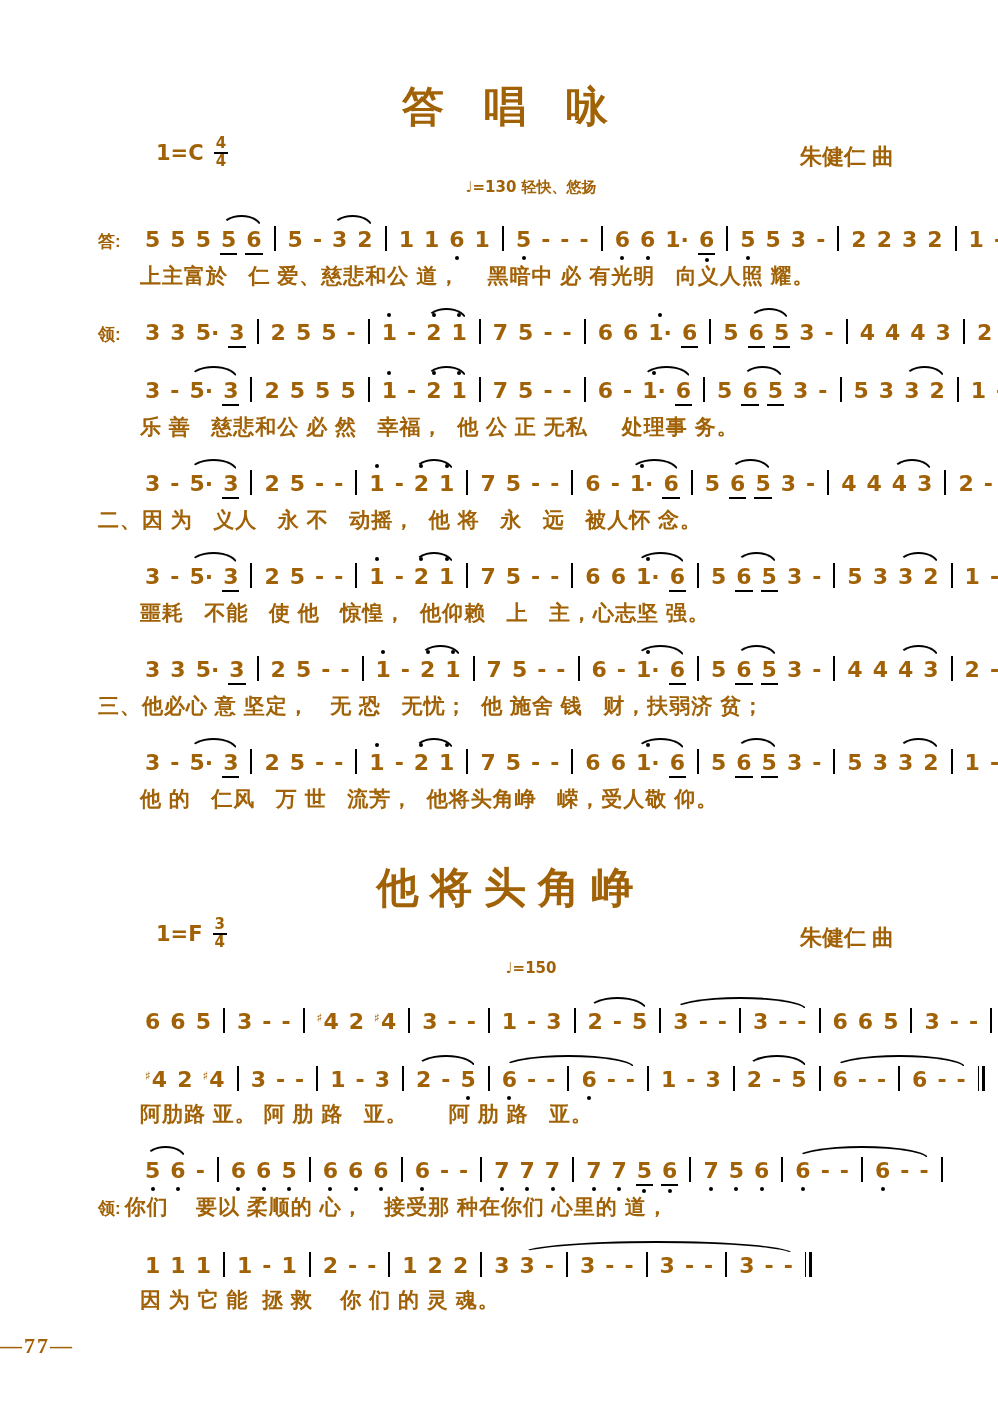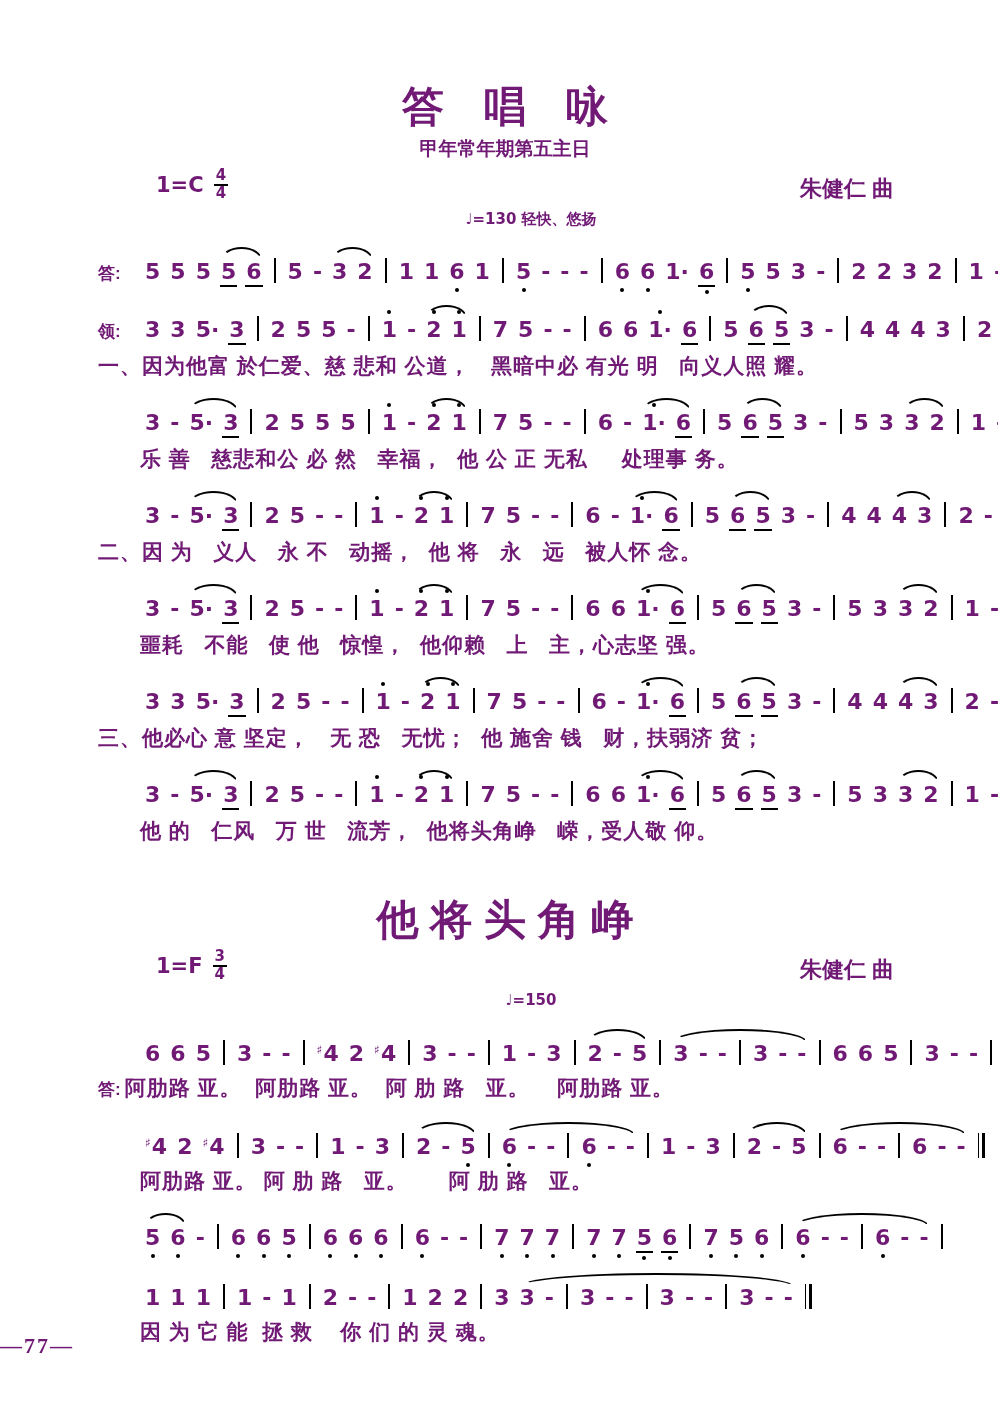--- a/index.html
+++ b/index.html
@@ -1,19 +1,19 @@
 <!DOCTYPE html>
 <html><head>
 <meta charset="utf-8">
 <style>
   html,body{margin:0;padding:0;background:#e8e8e8;}
   .sheet{
     position:relative;
     width:998px;height:1407px;
-    margin:0 auto;background:#ffffff;color:#701a75;
+    margin:0 auto;background:#ffffff;color:#a16207;
     font-family:"Liberation Sans","DejaVu Sans",sans-serif;
     box-sizing:border-box;
     padding:84px 86px 0 98px;
     overflow:hidden;
   }
   
   .song-title{
     text-align:center;font-weight:bold;
     font-family:"Liberation Serif","DejaVu Serif",serif;
     font-size:42px;line-height:1.1;
@@ -96,42 +96,41 @@
     letter-spacing:2px;
   }
 </style>
 </head>
 <body>
 
 <div class="sheet">
   <div id="songs">
       <section class="song">
         <div class="song-title wide">答唱咏</div>
-        <div class="song-subtitle">甲年常年期第五主日</div>
         <div class="meta-row">
           <span class="keysig">
             <span>1=C</span>
             <span class="frac">
               <span class="top">4</span>
               <span class="bot">4</span>
             </span>
           </span>
           <span class="composer">朱健仁 曲</span>
         </div>
         <div class="tempo">♩=130 轻快、悠扬</div>
         <div class="lines">
           <div class="mus-row">
             <span class="line-prefix">答:</span>
             <span class="notes"><span class="note">5</span><span class="note">5</span><span class="note">5</span><span class="slur"><span class="note u">5</span><span class="note u">6</span></span><span class="bar"></span><span class="note">5</span><span class="note">-</span><span class="slur"><span class="note">3</span><span class="note">2</span></span><span class="bar"></span><span class="note">1</span><span class="note">1</span><span class="note ld">6</span><span class="note">1</span><span class="bar"></span><span class="note ld">5</span><span class="note">-</span><span class="note">-</span><span class="note">-</span><span class="bar"></span><span class="note ld">6</span><span class="note ld">6</span><span class="note">1·</span><span class="note u ld">6</span><span class="bar"></span><span class="note ld">5</span><span class="note">5</span><span class="note">3</span><span class="note">-</span><span class="bar"></span><span class="note">2</span><span class="note">2</span><span class="note">3</span><span class="note">2</span><span class="bar"></span><span class="note">1</span><span class="note">-</span></span>
           </div>
+          <div class="lyr-row indent">上主富於   仁 爱、慈悲和公 道，    黑暗中 必 有光明   向义人照 耀。</div>
           <div class="mus-row">
             <span class="line-prefix">领:</span>
             <span class="notes"><span class="note">3</span><span class="note">3</span><span class="note">5·</span><span class="note u">3</span><span class="bar"></span><span class="note">2</span><span class="note">5</span><span class="note">5</span><span class="note">-</span><span class="bar"></span><span class="note hd">1</span><span class="note">-</span><span class="slur"><span class="note hd">2</span><span class="note hd">1</span></span><span class="bar"></span><span class="note">7</span><span class="note">5</span><span class="note">-</span><span class="note">-</span><span class="bar"></span><span class="note">6</span><span class="note">6</span><span class="note hd">1·</span><span class="note u">6</span><span class="bar"></span><span class="note">5</span><span class="slur"><span class="note u">6</span><span class="note u">5</span></span><span class="note">3</span><span class="note">-</span><span class="bar"></span><span class="note">4</span><span class="note">4</span><span class="note">4</span><span class="note">3</span><span class="bar"></span><span class="note">2</span></span>
           </div>
-          <div class="lyr-row"><span>一、</span>因为他富 於仁爱、慈 悲和 公道，   黑暗中必 有光 明   向义人照 耀。</div>
           <div class="mus-row">
             <span class="line-prefix"></span>
             <span class="notes"><span class="note">3</span><span class="note">-</span><span class="slur"><span class="note">5·</span><span class="note u">3</span></span><span class="bar"></span><span class="note">2</span><span class="note">5</span><span class="note">5</span><span class="note">5</span><span class="bar"></span><span class="note hd">1</span><span class="note">-</span><span class="slur"><span class="note hd">2</span><span class="note hd">1</span></span><span class="bar"></span><span class="note">7</span><span class="note">5</span><span class="note">-</span><span class="note">-</span><span class="bar"></span><span class="note">6</span><span class="note">-</span><span class="slur"><span class="note hd">1·</span><span class="note u">6</span></span><span class="bar"></span><span class="note">5</span><span class="slur"><span class="note u">6</span><span class="note u">5</span></span><span class="note">3</span><span class="note">-</span><span class="bar"></span><span class="note">5</span><span class="note">3</span><span class="slur"><span class="note">3</span><span class="note">2</span></span><span class="bar"></span><span class="note">1</span><span class="note">-</span></span>
           </div>
           <div class="lyr-row indent">乐 善   慈悲和公 必 然   幸福，  他 公 正 无私     处理事 务。</div>
           <div class="mus-row">
             <span class="line-prefix"></span>
             <span class="notes"><span class="note">3</span><span class="note">-</span><span class="slur"><span class="note">5·</span><span class="note u">3</span></span><span class="bar"></span><span class="note">2</span><span class="note">5</span><span class="note">-</span><span class="note">-</span><span class="bar"></span><span class="note hd">1</span><span class="note">-</span><span class="slur"><span class="note hd">2</span><span class="note hd">1</span></span><span class="bar"></span><span class="note">7</span><span class="note">5</span><span class="note">-</span><span class="note">-</span><span class="bar"></span><span class="note">6</span><span class="note">-</span><span class="slur"><span class="note hd">1·</span><span class="note u">6</span></span><span class="bar"></span><span class="note">5</span><span class="slur"><span class="note u">6</span><span class="note u">5</span></span><span class="note">3</span><span class="note">-</span><span class="bar"></span><span class="note">4</span><span class="note">4</span><span class="slur"><span class="note">4</span><span class="note">3</span></span><span class="bar"></span><span class="note">2</span><span class="note">-</span></span>
           </div>
           <div class="lyr-row"><span>二、</span>因 为   义人   永 不   动摇，  他 将   永   远   被人怀 念。</div>
@@ -163,30 +162,30 @@
             </span>
           </span>
           <span class="composer">朱健仁 曲</span>
         </div>
         <div class="tempo">♩=150</div>
         <div class="lines">
           <div class="mus-row">
             <span class="line-prefix"></span>
             <span class="notes"><span class="note">6</span><span class="note">6</span><span class="note">5</span><span class="bar"></span><span class="note">3</span><span class="note">-</span><span class="note">-</span><span class="bar"></span><span class="note"><span class="acc">♯</span>4</span><span class="note">2</span><span class="note"><span class="acc">♯</span>4</span><span class="bar"></span><span class="note">3</span><span class="note">-</span><span class="note">-</span><span class="bar"></span><span class="note">1</span><span class="note">-</span><span class="note">3</span><span class="bar"></span><span class="slur"><span class="note">2</span><span class="note">-</span><span class="note">5</span></span><span class="bar"></span><span class="slur"><span class="note">3</span><span class="note">-</span><span class="note">-</span><span class="bar"></span><span class="note">3</span><span class="note">-</span><span class="note">-</span></span><span class="bar"></span><span class="note">6</span><span class="note">6</span><span class="note">5</span><span class="bar"></span><span class="note">3</span><span class="note">-</span><span class="note">-</span><span class="bar"></span></span>
           </div>
-          <div class="lyr-row"><span class="lyr-pfx">答:</span>阿肋路 亚。  阿肋路 亚。  阿 肋 路   亚。    阿肋路 亚。</div>
           <div class="mus-row">
             <span class="line-prefix"></span>
             <span class="notes"><span class="note"><span class="acc">♯</span>4</span><span class="note">2</span><span class="note"><span class="acc">♯</span>4</span><span class="bar"></span><span class="note">3</span><span class="note">-</span><span class="note">-</span><span class="bar"></span><span class="note">1</span><span class="note">-</span><span class="note">3</span><span class="bar"></span><span class="slur"><span class="note">2</span><span class="note">-</span><span class="note ld">5</span></span><span class="bar"></span><span class="slur"><span class="note ld">6</span><span class="note">-</span><span class="note">-</span><span class="bar"></span><span class="note ld">6</span><span class="note">-</span><span class="note">-</span></span><span class="bar"></span><span class="note">1</span><span class="note">-</span><span class="note">3</span><span class="bar"></span><span class="slur"><span class="note">2</span><span class="note">-</span><span class="note">5</span></span><span class="bar"></span><span class="slur"><span class="note">6</span><span class="note">-</span><span class="note">-</span><span class="bar"></span><span class="note">6</span><span class="note">-</span><span class="note">-</span></span><span class="bar final"></span></span>
           </div>
           <div class="lyr-row indent">阿肋路 亚。 阿 肋 路   亚。      阿 肋 路   亚。</div>
           <div class="mus-row">
             <span class="line-prefix"></span>
             <span class="notes"><span class="slur"><span class="note ld">5</span><span class="note ld">6</span></span><span class="note">-</span><span class="bar"></span><span class="note ld">6</span><span class="note ld">6</span><span class="note ld">5</span><span class="bar"></span><span class="note ld">6</span><span class="note ld">6</span><span class="note ld">6</span><span class="bar"></span><span class="note ld">6</span><span class="note">-</span><span class="note">-</span><span class="bar"></span><span class="note ld">7</span><span class="note ld">7</span><span class="note ld">7</span><span class="bar"></span><span class="note ld">7</span><span class="note ld">7</span><span class="note u ld">5</span><span class="note u ld">6</span><span class="bar"></span><span class="note ld">7</span><span class="note ld">5</span><span class="note ld">6</span><span class="bar"></span><span class="slur"><span class="note ld">6</span><span class="note">-</span><span class="note">-</span><span class="bar"></span><span class="note ld">6</span><span class="note">-</span><span class="note">-</span></span><span class="bar"></span></span>
           </div>
+          <div class="lyr-row"><span class="lyr-pfx">领:</span>你们    要以 柔顺的 心，   接受那 种在你们 心里的 道，</div>
           <div class="mus-row">
             <span class="line-prefix"></span>
             <span class="notes"><span class="note">1</span><span class="note">1</span><span class="note">1</span><span class="bar"></span><span class="note">1</span><span class="note">-</span><span class="note">1</span><span class="bar"></span><span class="note">2</span><span class="note">-</span><span class="note">-</span><span class="bar"></span><span class="note">1</span><span class="note">2</span><span class="note">2</span><span class="bar"></span><span class="note">3</span><span class="slur"><span class="note">3</span><span class="note">-</span><span class="bar"></span><span class="note">3</span><span class="note">-</span><span class="note">-</span><span class="bar"></span><span class="note">3</span><span class="note">-</span><span class="note">-</span><span class="bar"></span><span class="note">3</span><span class="note">-</span><span class="note">-</span></span><span class="bar final"></span></span>
           </div>
           <div class="lyr-row indent">因 为 它 能  拯 救    你 们 的 灵 魂。</div>
         </div>
       </section>
     </div>
   <div class="page-number">—77—</div>
 </div>

